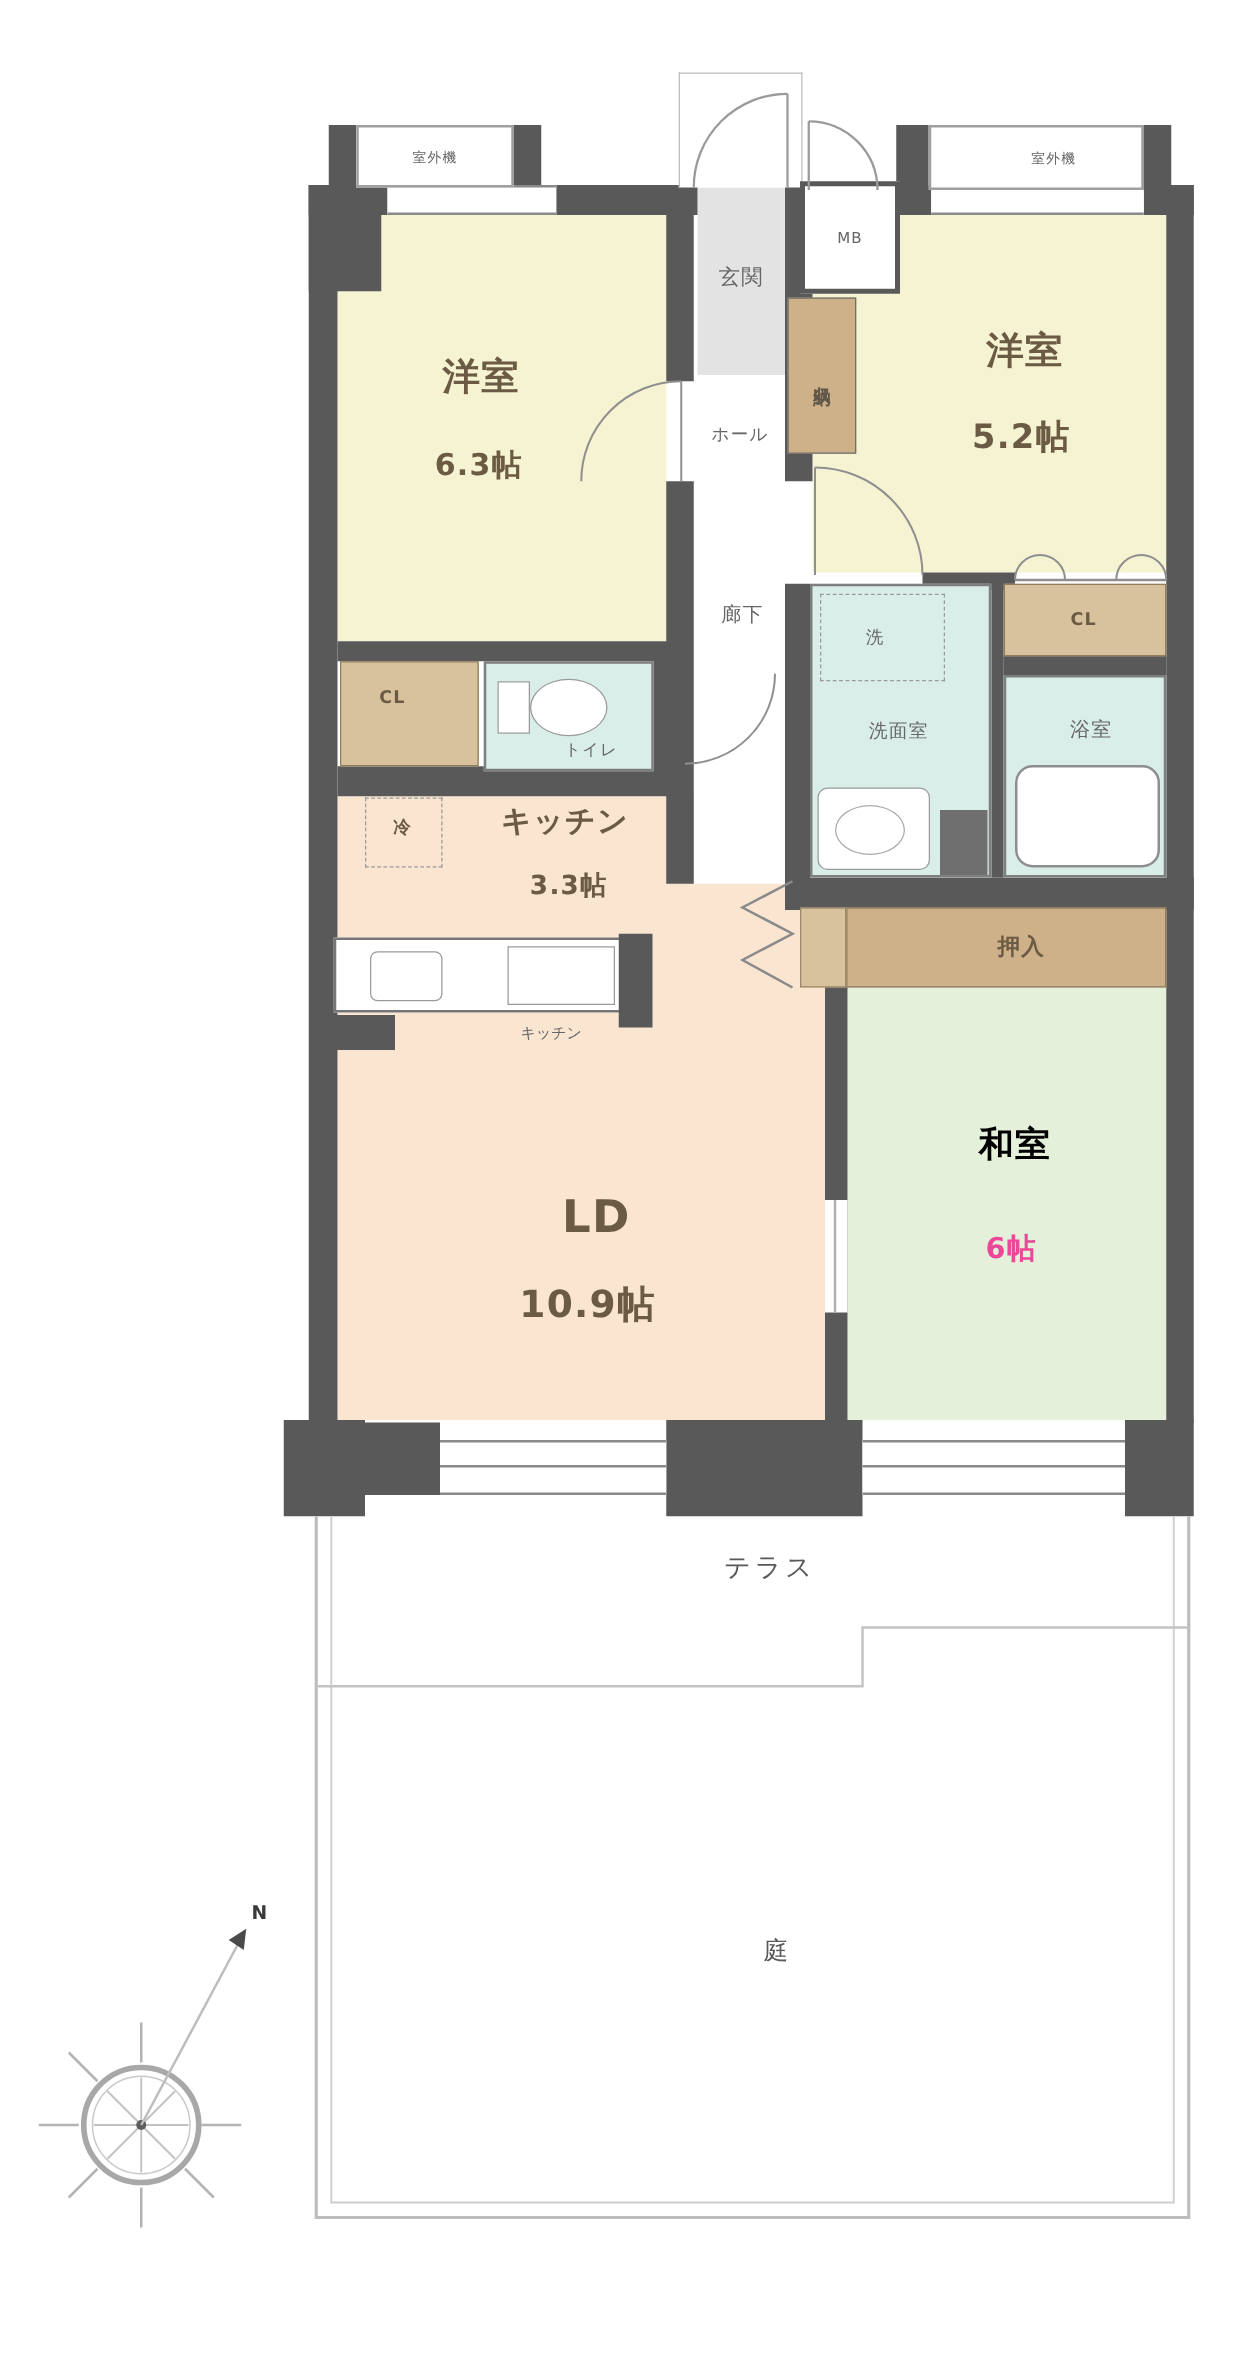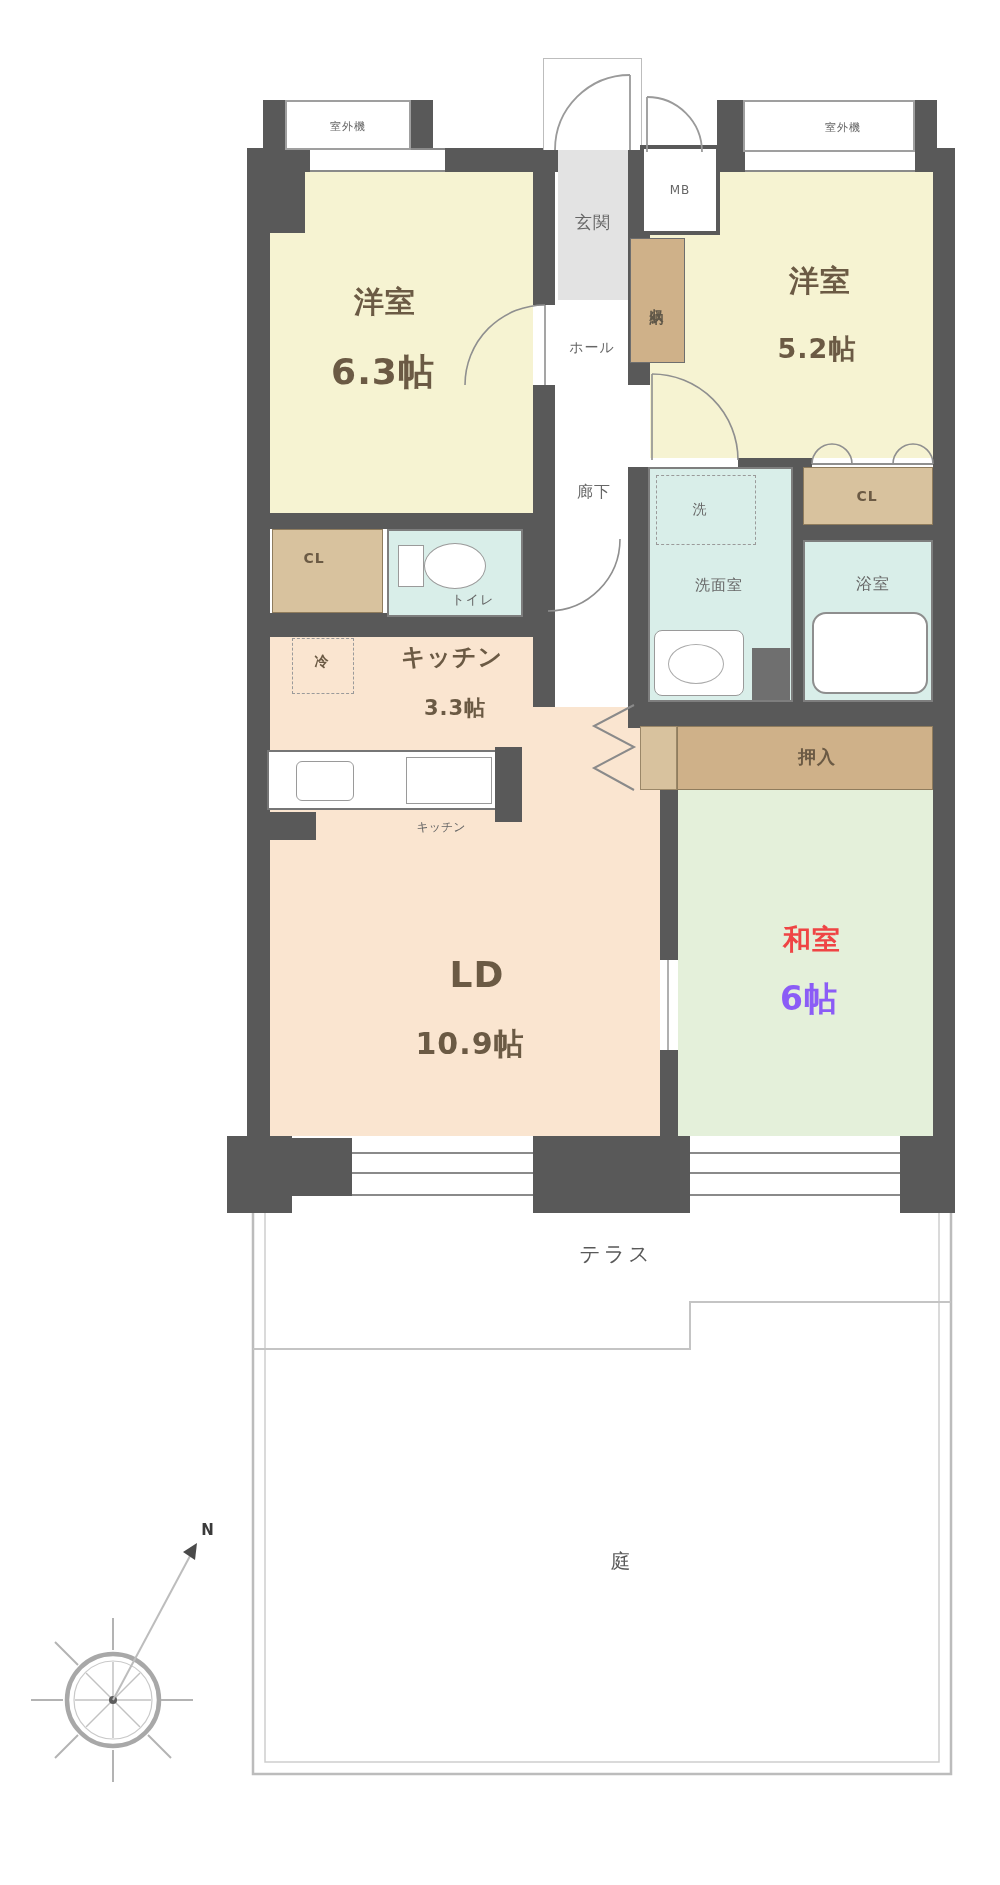--- a/index.html
+++ b/index.html
@@ -144,29 +144,29 @@
       </g>
       <circle cx="113" cy="1700" r="4" fill="#5c5c5c"></circle>
     </g>
     <g>
       <line x1="113" y1="1700" x2="190" y2="1556" stroke="#bdbdbd" stroke-width="2"></line>
       <polygon points="197,1543 195,1560 183,1552" fill="#4a4a4a"></polygon>
     </g>
   </svg>
 
   <div class="lbl" style="left:385px;top:302px;font-size:30px;">洋室</div>
-  <div class="lbl" style="left:383px;top:372px;font-size:36px;">6.3帖</div>
+  <div class="lbl" style="left:383px;top:372px;font-size:24px;">6.3帖</div>
   <div class="lbl" style="left:820px;top:281px;font-size:30px;">洋室</div>
   <div class="lbl" style="left:817px;top:349px;font-size:27px;">5.2帖</div>
   <div class="lbl" style="left:452px;top:657px;font-size:24px;">キッチン</div>
   <div class="lbl" style="left:455px;top:708px;font-size:21px;">3.3帖</div>
   <div class="lbl" style="left:477px;top:974px;font-size:36px;">LD</div>
   <div class="lbl" style="left:470px;top:1044px;font-size:30px;">10.9帖</div>
-  <div class="lbl" style="left:812px;top:940px;font-size:28px;color:#ef4444;">和室</div>
-  <div class="lbl" style="left:809px;top:999px;font-size:33px;color:#8b5cf6;">6帖</div>
+  <div class="lbl" style="left:812px;top:916px;font-size:28px;color:#000000;">和室</div>
+  <div class="lbl" style="left:809px;top:999px;font-size:23px;color:#ec4899;">6帖</div>
 
   <div class="lbl gray" style="left:593px;top:222px;font-size:17px;">玄関</div>
   <div class="lbl gray" style="left:592px;top:348px;font-size:14px;">ホール</div>
   <div class="lbl gray" style="left:594px;top:492px;font-size:16px;">廊下</div>
   <div class="lbl gray" style="left:680px;top:190px;font-size:12px;">MB</div>
   <div class="lbl vert" style="left:657px;top:300px;font-size:14px;color:#5f5748;">収納</div>
   <div class="lbl gray" style="left:348px;top:126px;font-size:11px;">室外機</div>
   <div class="lbl gray" style="left:843px;top:127px;font-size:11px;">室外機</div>
   <div class="lbl" style="left:314px;top:558px;font-size:14px;">CL</div>
   <div class="lbl" style="left:867px;top:496px;font-size:14px;">CL</div>

